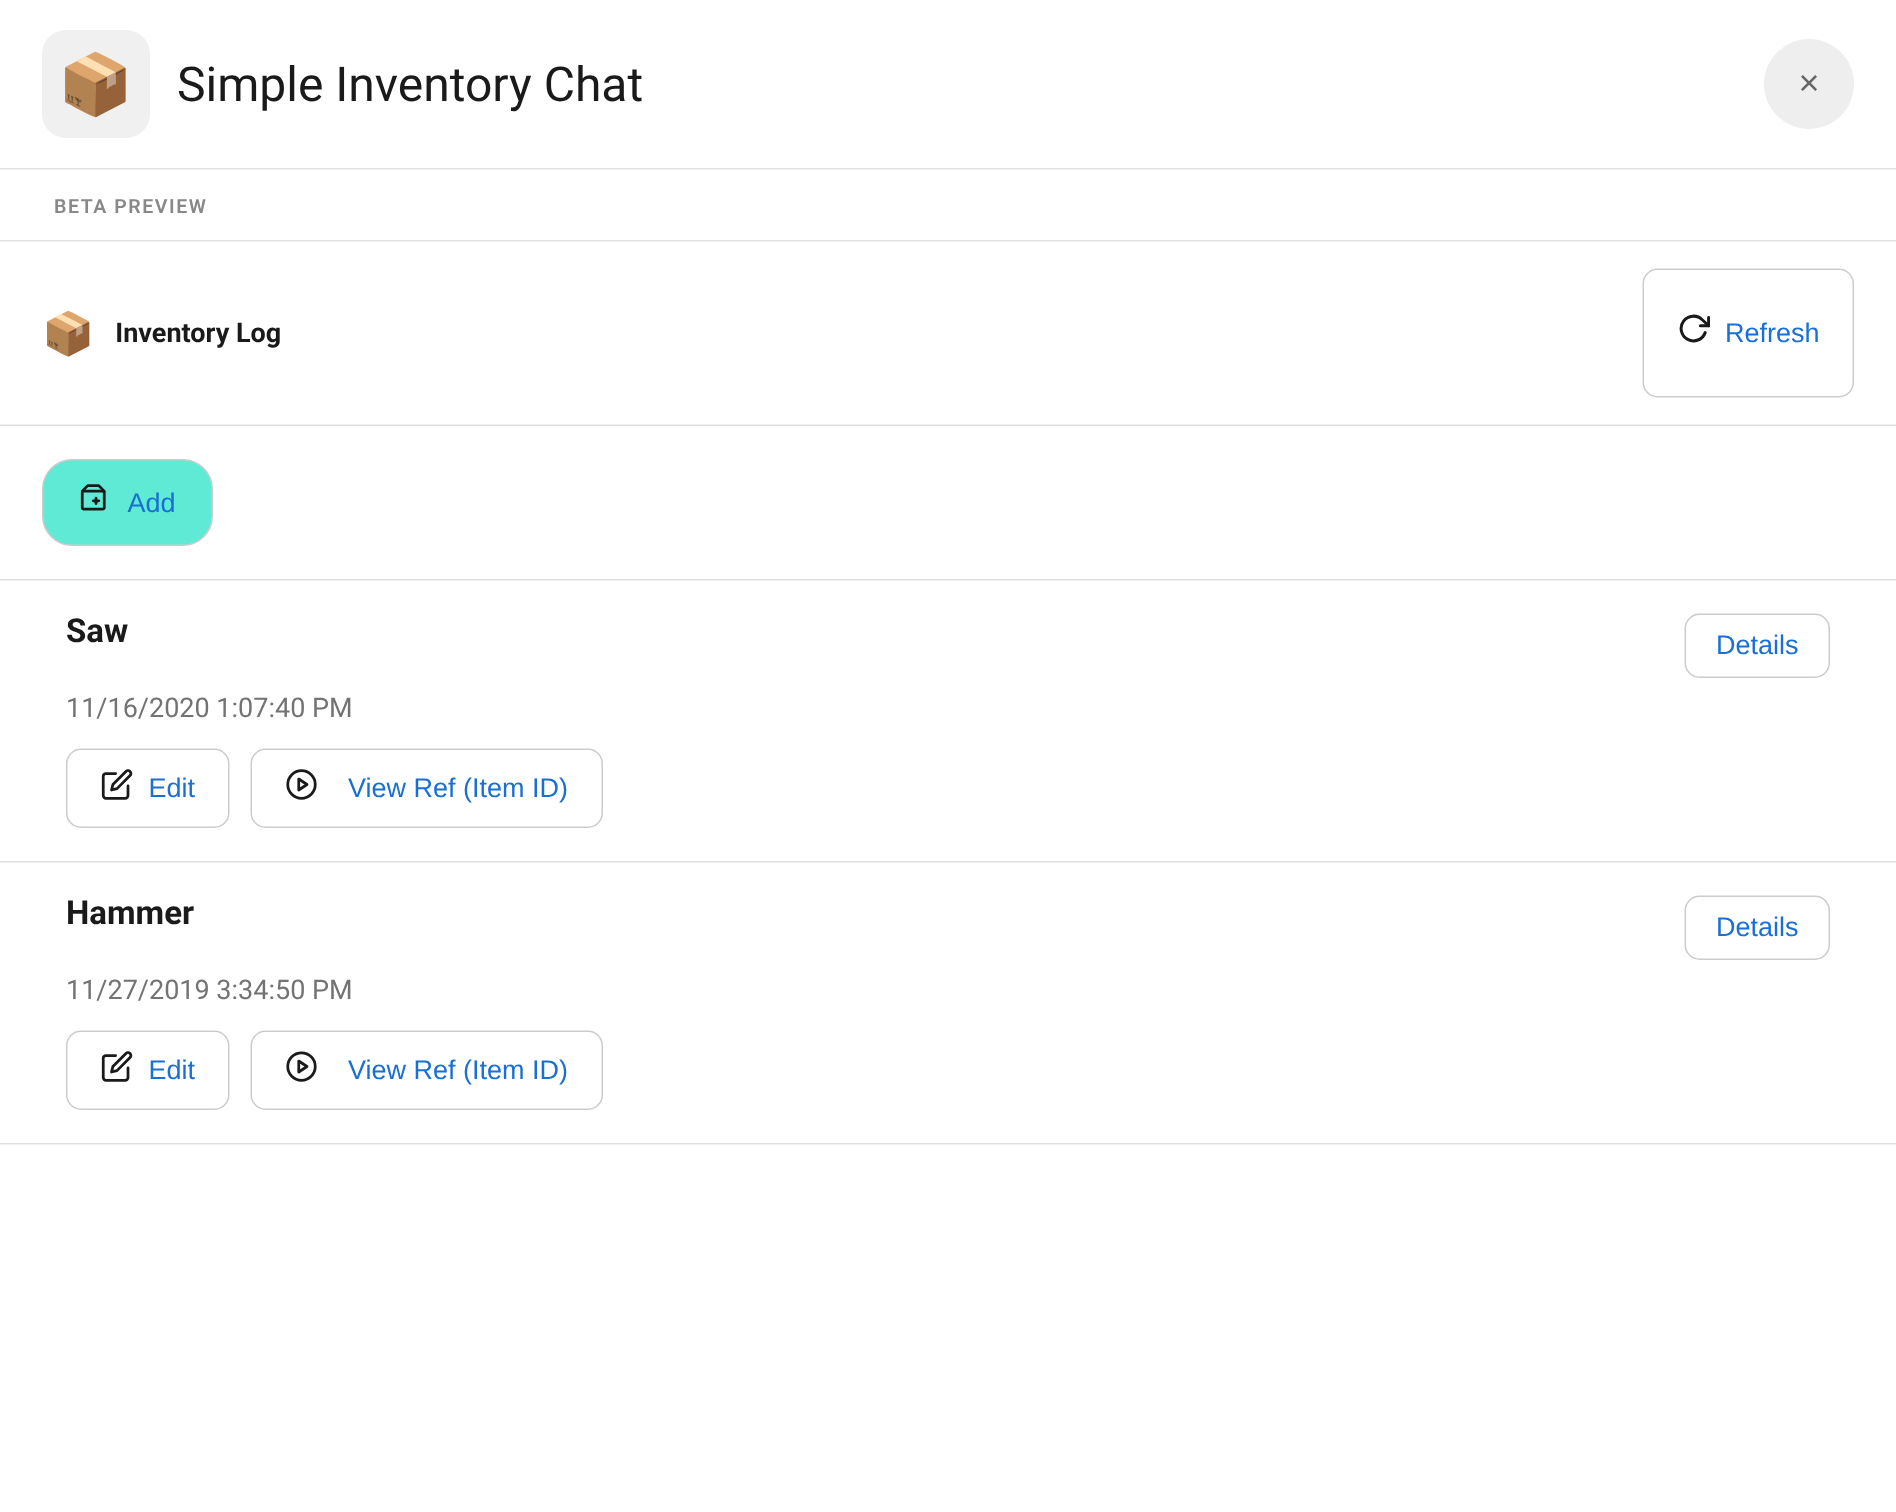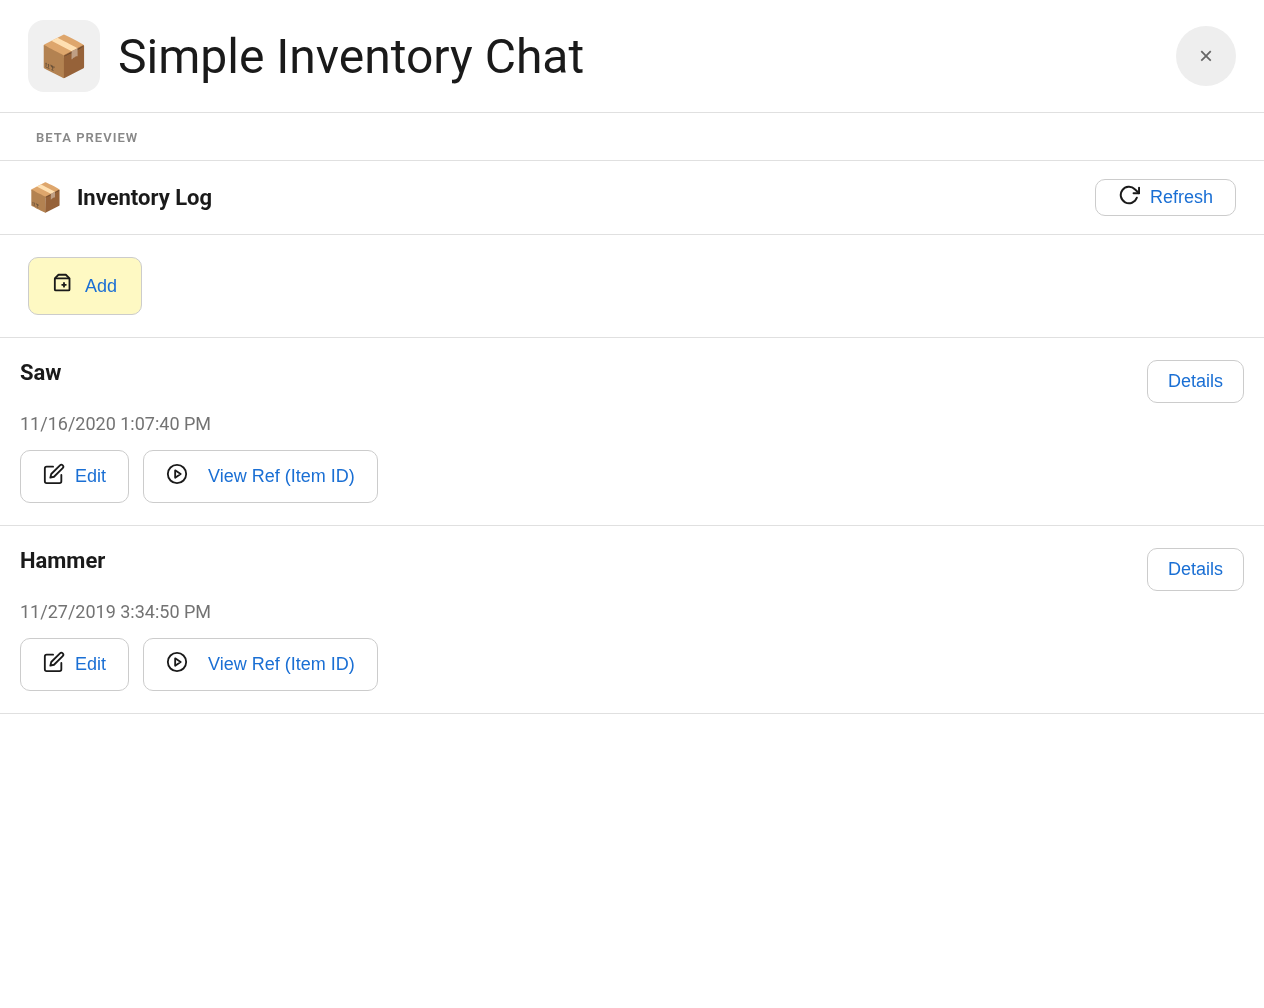--- a/index.html
+++ b/index.html
@@ -35,21 +35,21 @@
       height: 72px;
       background: #f0f0f0;
       border-radius: 16px;
       display: flex;
       align-items: center;
       justify-content: center;
       font-size: 40px;
     }
 
     .app-title {
-      font-size: 48px;
+      font-size: 32px;
       font-weight: 400;
       color: #1a1a1a;
     }
 
     .close-button {
       width: 60px;
       height: 60px;
       border-radius: 50%;
       background: #eeeeee;
       border: none;
@@ -86,30 +86,30 @@
       display: flex;
       align-items: center;
       gap: 14px;
     }
 
     .inventory-icon {
       font-size: 28px;
     }
 
     .inventory-title {
-      font-size: 22px;
+      font-size: 18px;
       font-weight: 700;
       color: #1a1a1a;
     }
 
     .refresh-button {
       display: flex;
       align-items: center;
       gap: 10px;
-      padding: 4px 22px;
+      padding: 28px 22px;
       border: 1.5px solid #cccccc;
       border-radius: 10px;
       background: #ffffff;
       cursor: pointer;
       font-size: 18px;
       color: #1a6fd4;
       font-weight: 500;
     }
 
     .refresh-icon {
@@ -121,35 +121,35 @@
       padding: 22px 28px;
       border-bottom: 1.5px solid #e0e0e0;
     }
 
     .add-button {
       display: flex;
       align-items: center;
       gap: 10px;
       padding: 14px 24px;
       border: 1.5px solid #cccccc;
-      border-radius: 10px;
-      background: #fef9c3;
+      border-radius: 20px;
+      background: #5eead4;
       cursor: pointer;
       font-size: 18px;
       color: #1a6fd4;
       font-weight: 500;
     }
 
     .add-icon {
       font-size: 22px;
       color: #1a1a1a;
     }
 
     .inventory-item {
-      padding: 22px 20px;
+      padding: 22px 44px;
       border-bottom: 1.5px solid #e0e0e0;
     }
 
     .item-header {
       display: flex;
       align-items: flex-start;
       justify-content: space-between;
       margin-bottom: 10px;
     }
 

